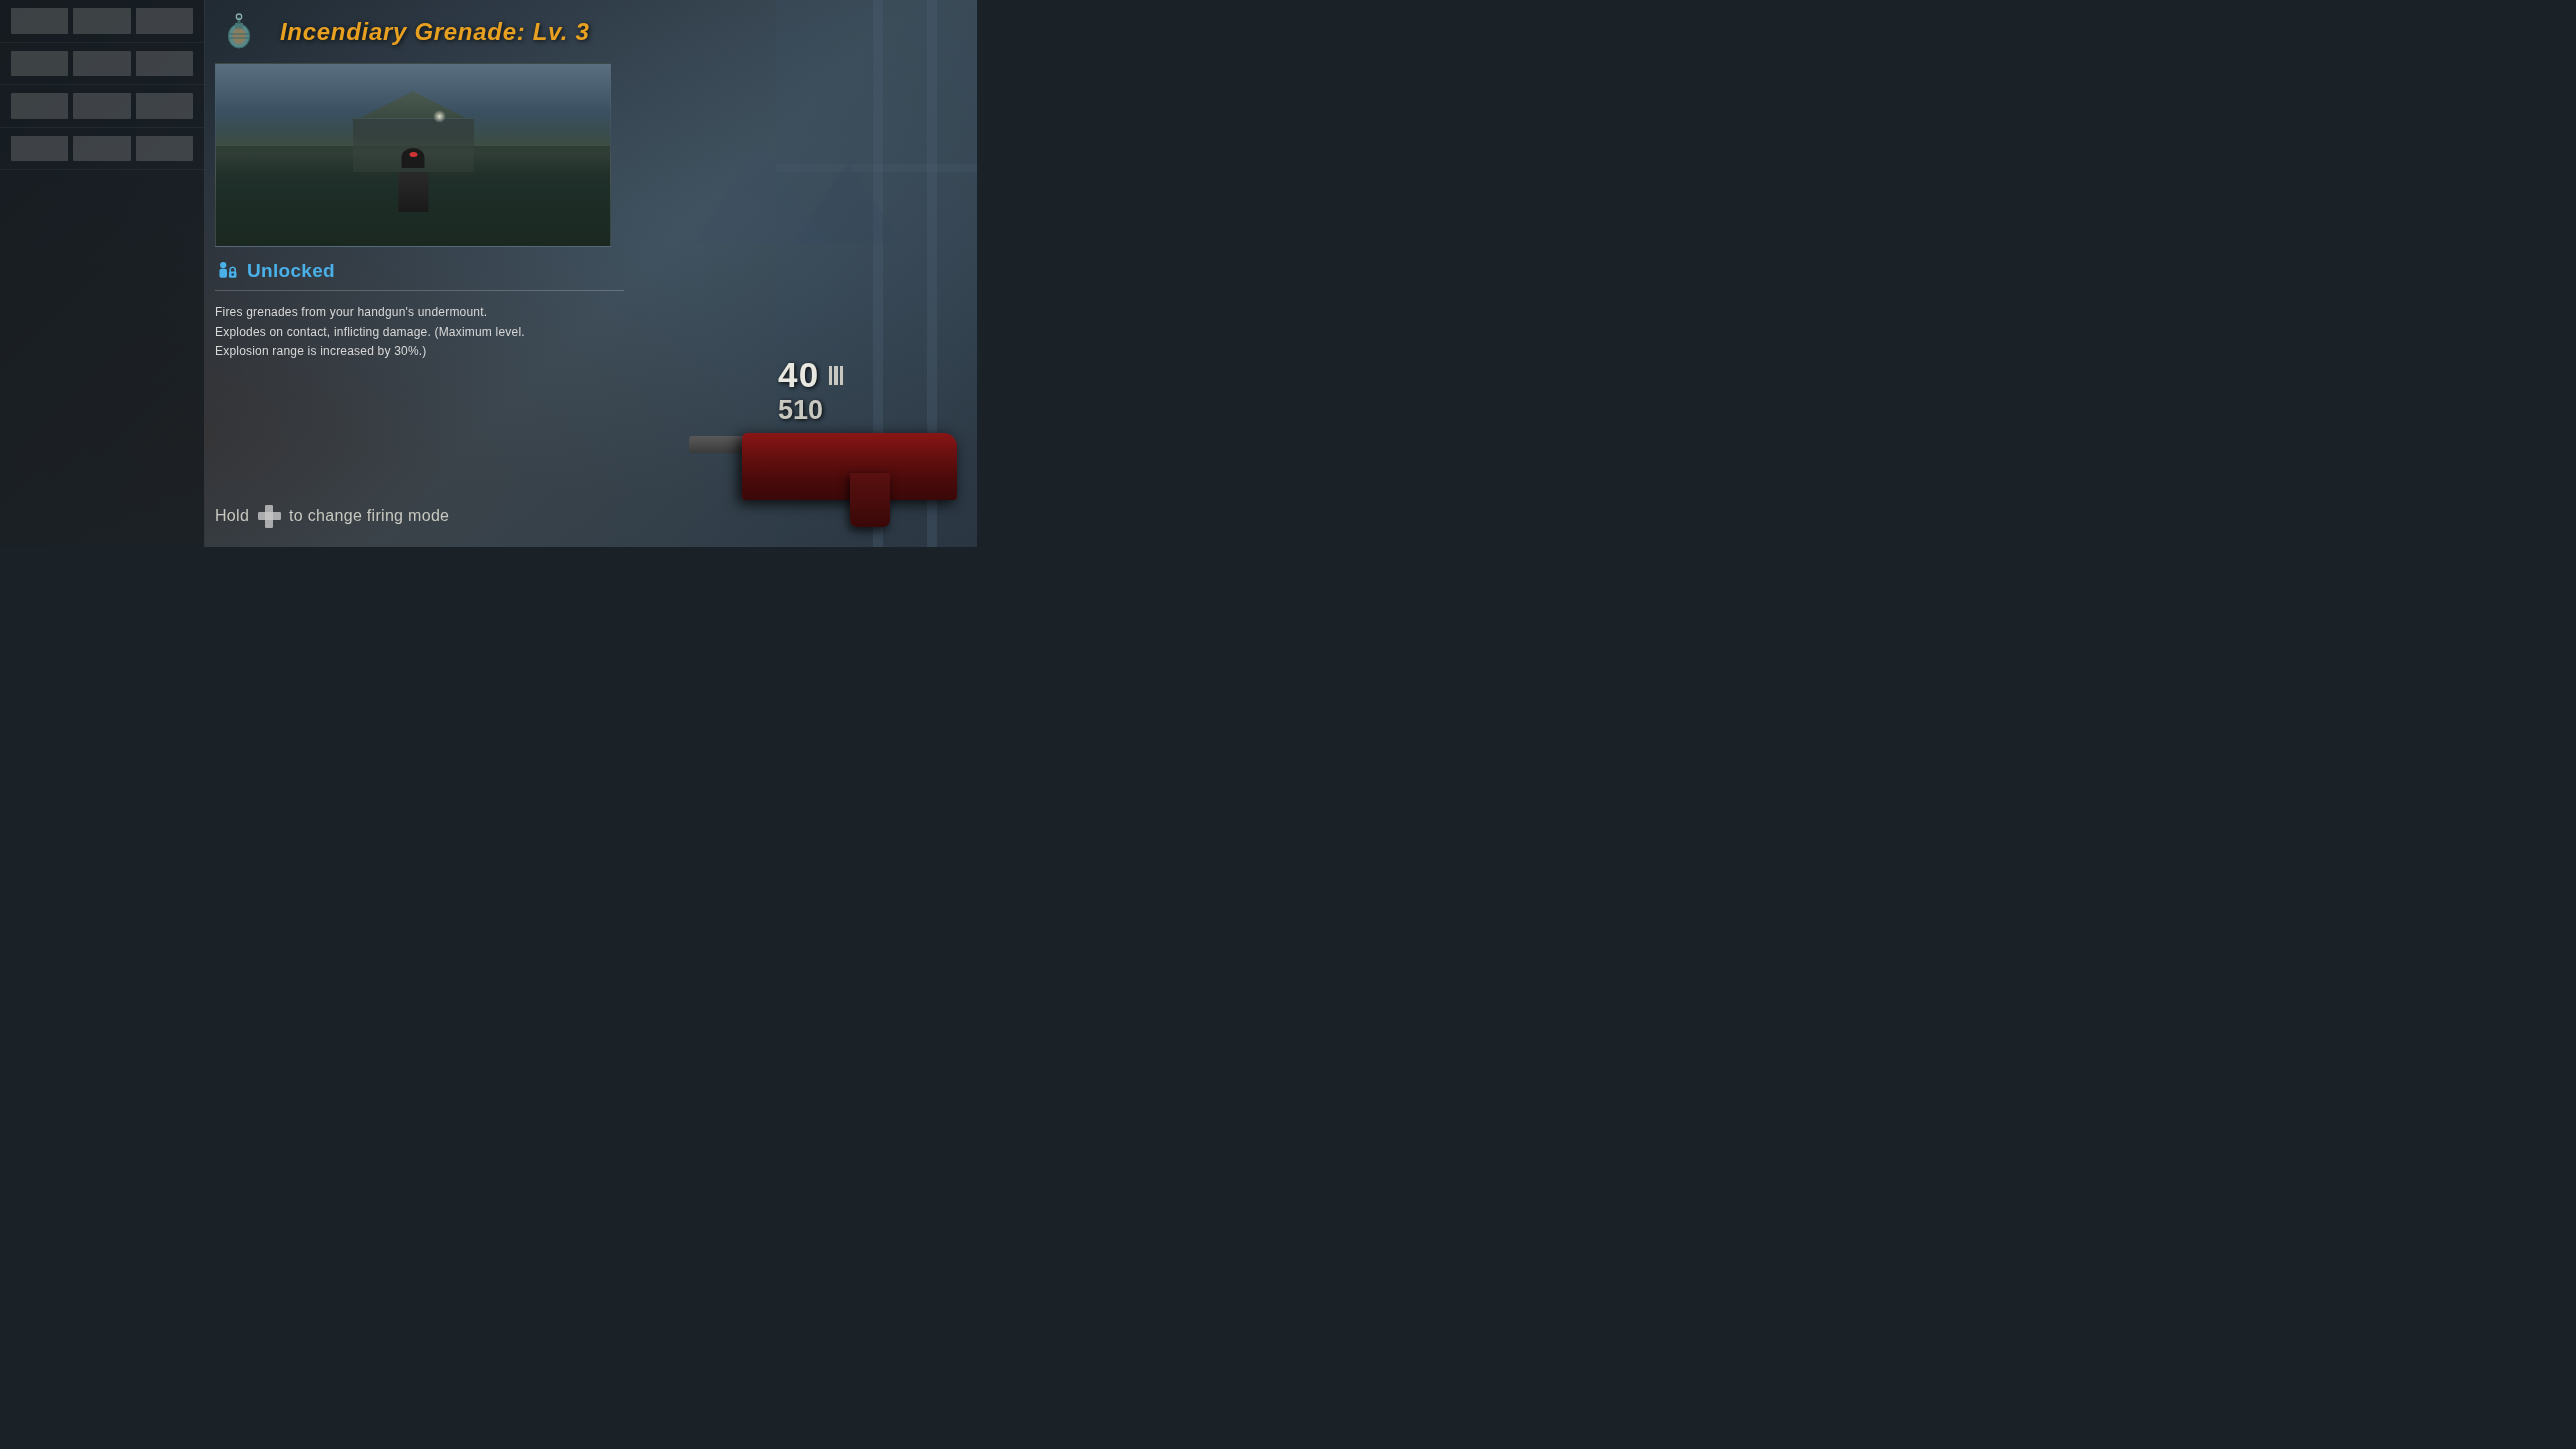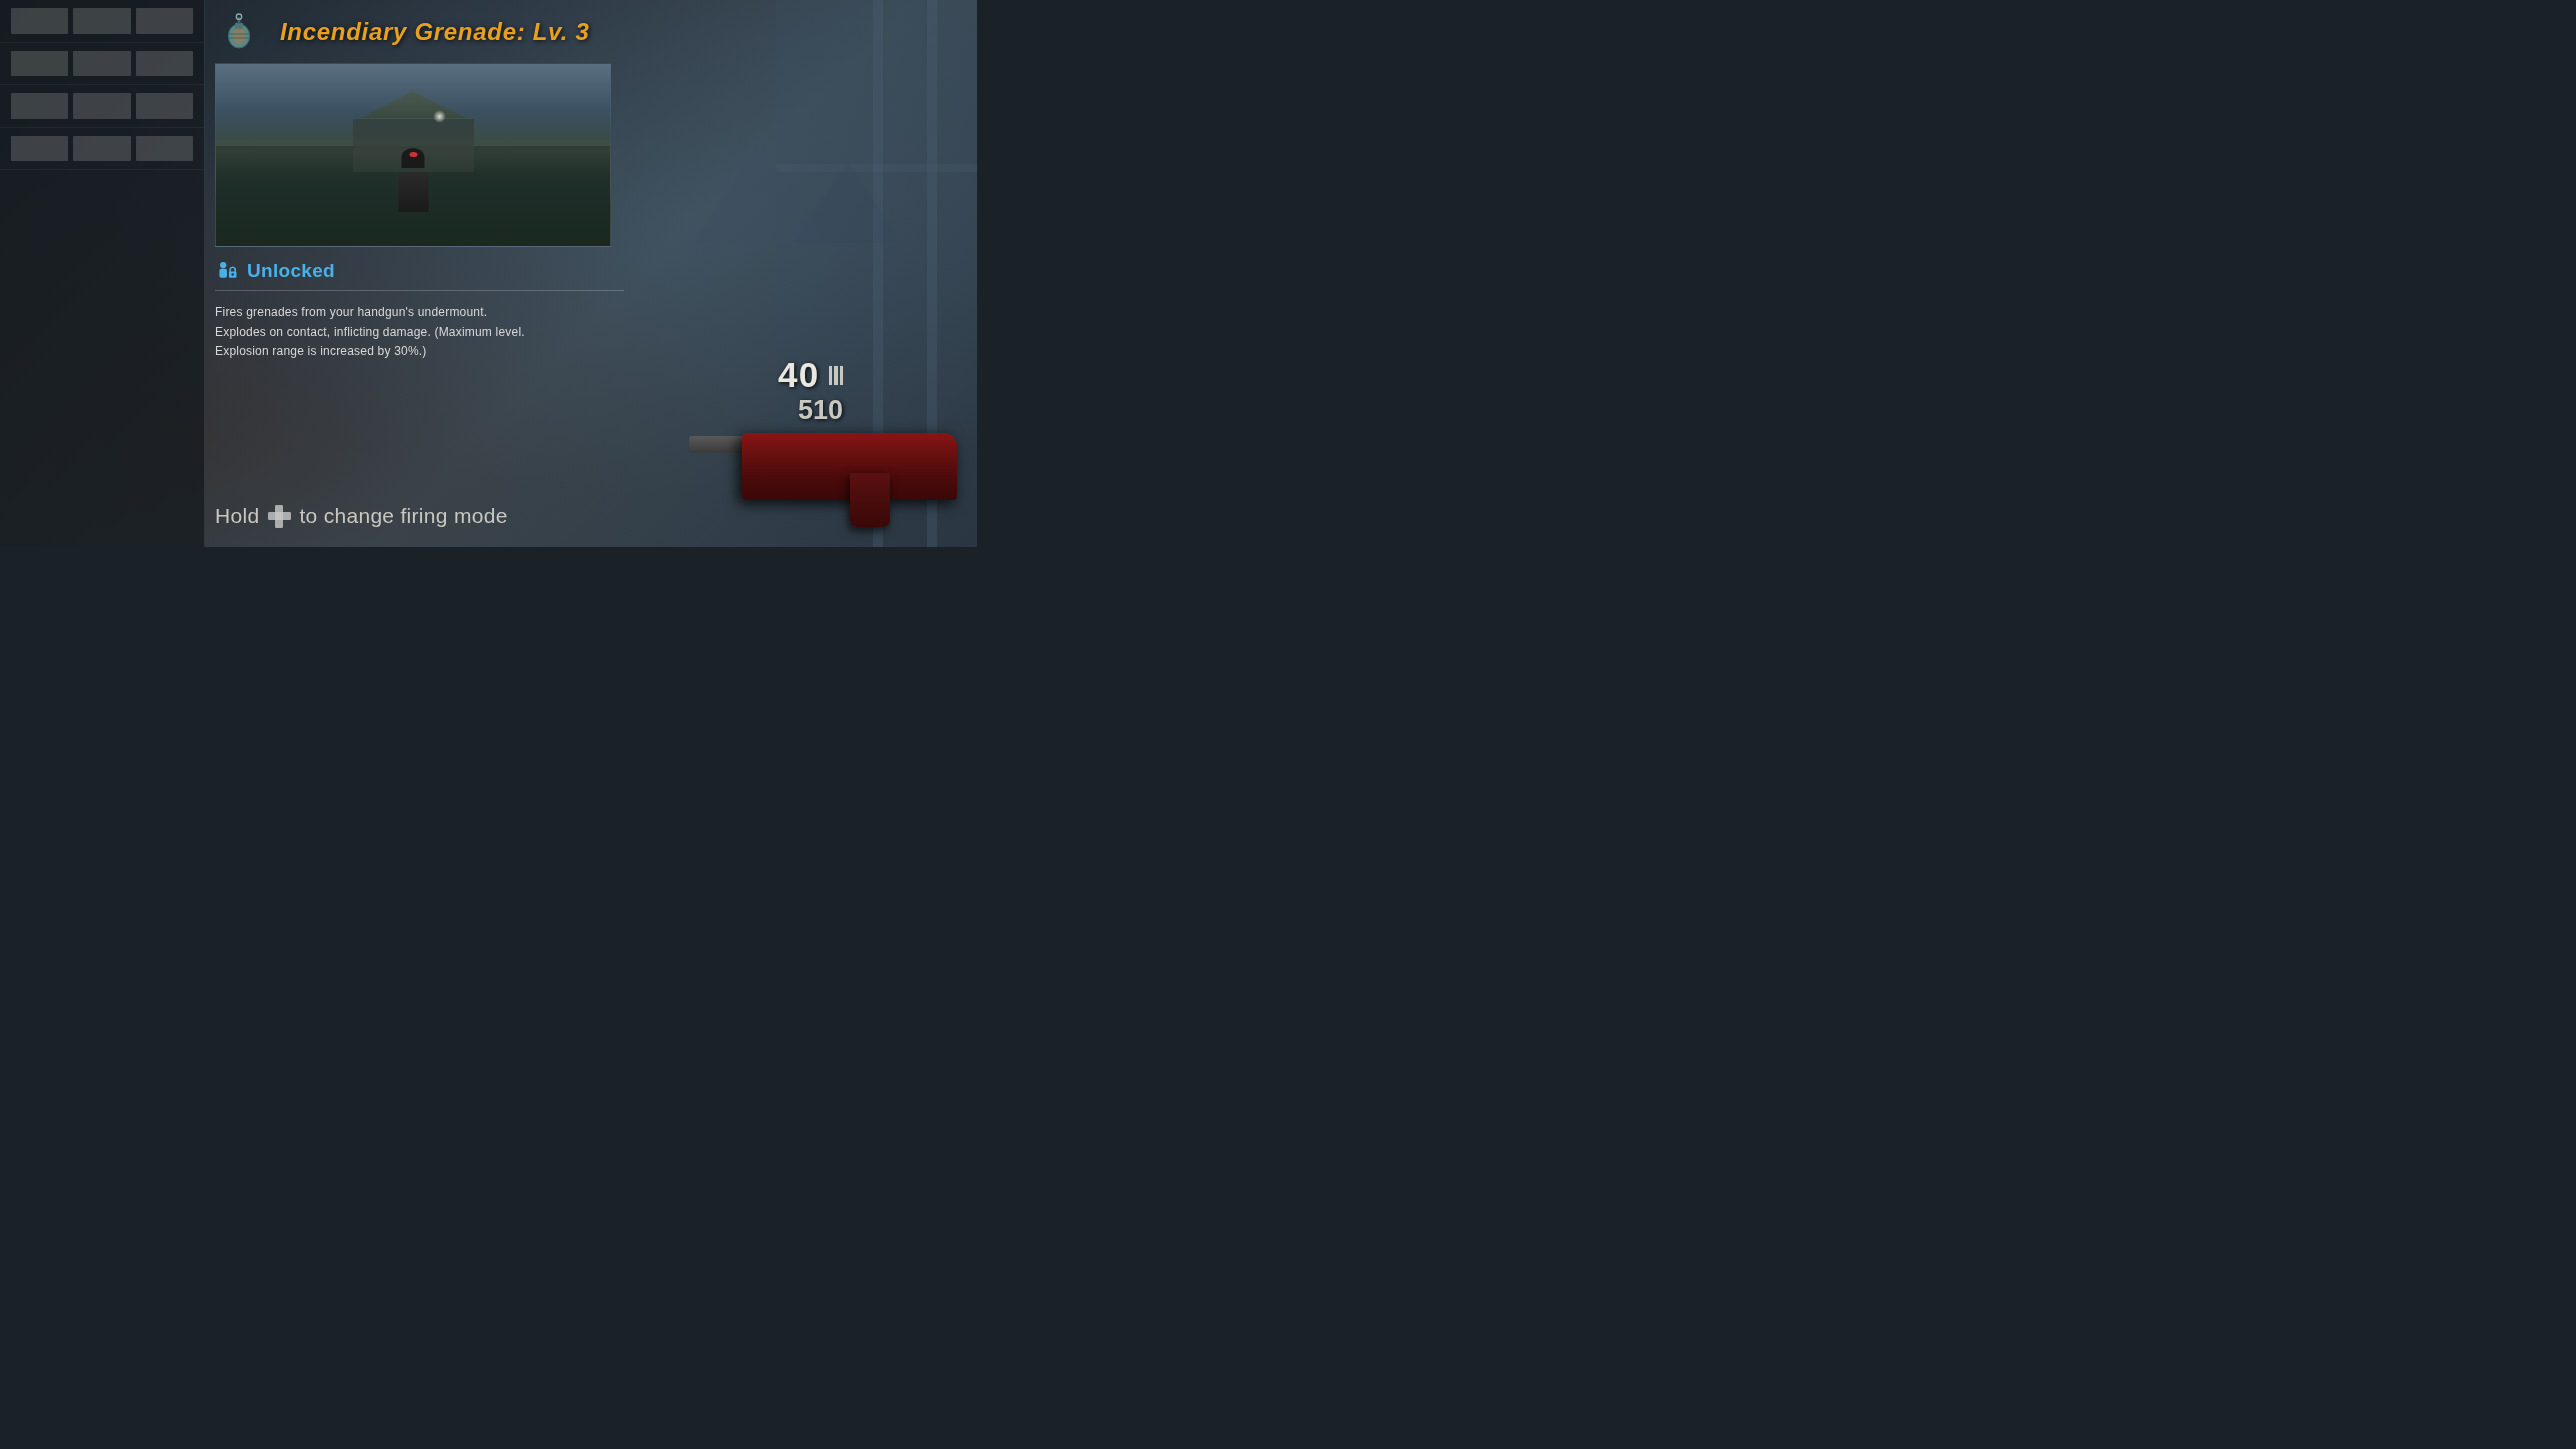--- a/index.html
+++ b/index.html
@@ -252,21 +252,21 @@
       color: #d8d8d8;
       line-height: 1.65;
       letter-spacing: 0.2px;
     }
 
     
     .ammo-display {
       position: absolute;
       right: 134px;
       bottom: 121px;
-      text-align: right;
+      text-align: left;
     }
 
     .ammo-current {
       font-size: 35px;
       color: #e8e8e0;
       font-weight: bold;
       letter-spacing: 1.3px;
       text-shadow: 1.3px 1.3px 4px rgba(0,0,0,0.9);
     }
 
@@ -295,21 +295,21 @@
     .bottom-hint {
       position: absolute;
       bottom: 19px;
       left: 215px;
       display: flex;
       align-items: center;
       gap: 8px;
     }
 
     .hint-text {
-      font-size: 21px;
+      font-size: 16px;
       color: #c8c8c0;
       letter-spacing: 0.3px;
     }
 
     .dpad-icon {
       width: 24px;
       height: 24px;
       display: inline-flex;
       align-items: center;
       justify-content: center;

